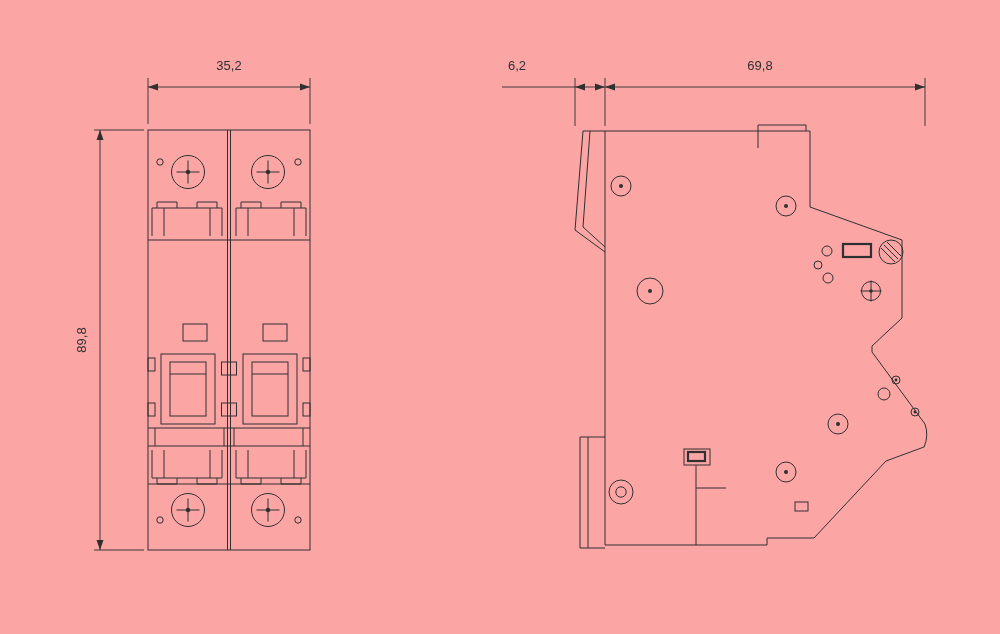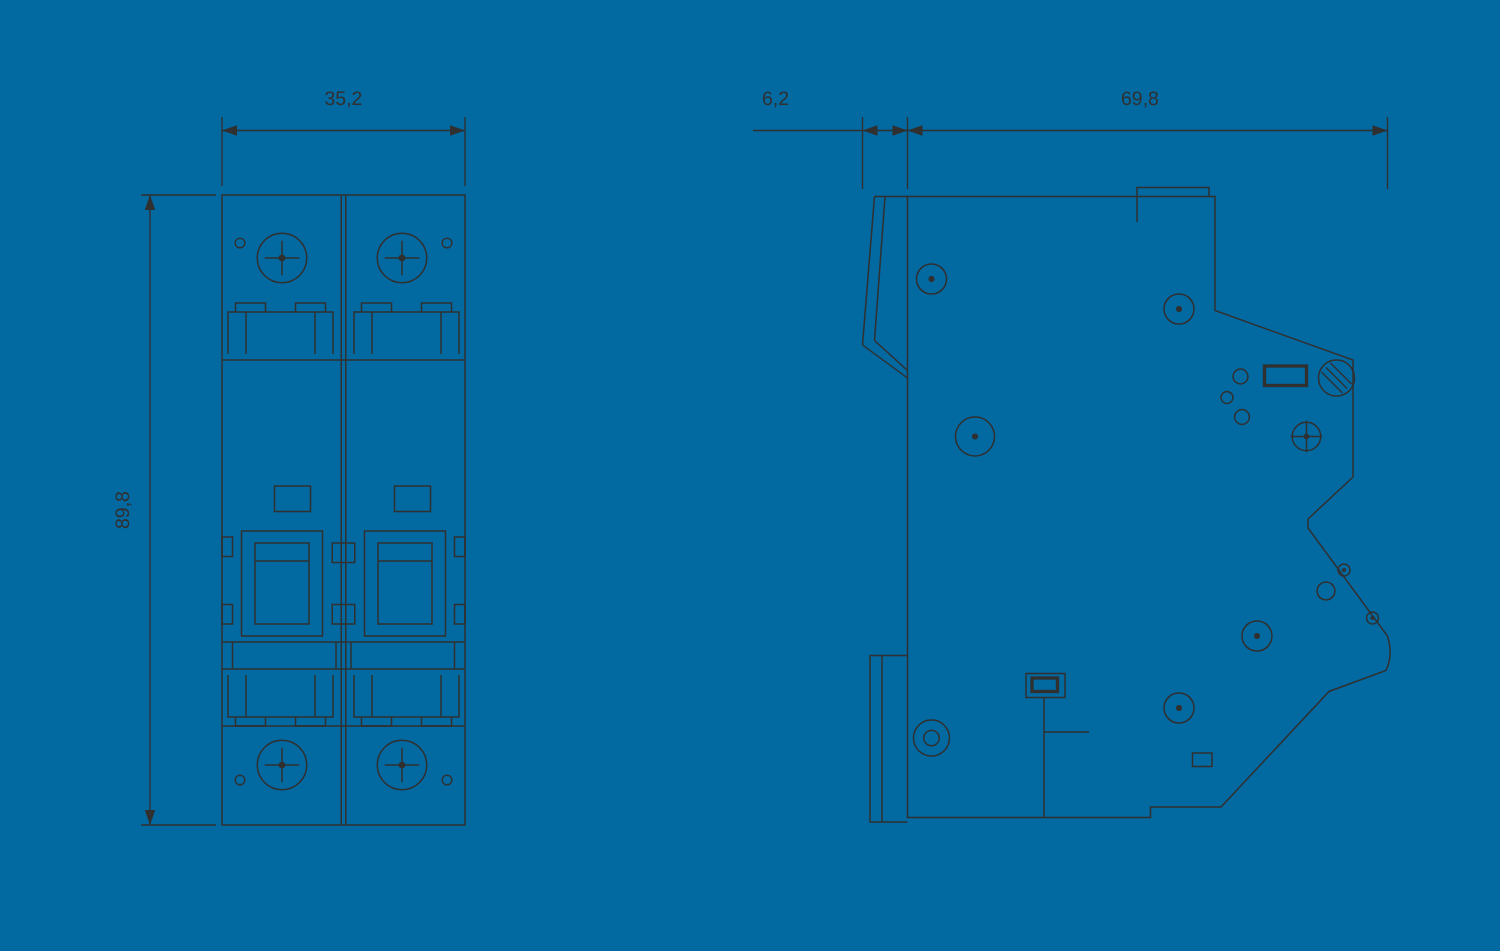--- a/index.html
+++ b/index.html
@@ -1,17 +1,17 @@
 <!DOCTYPE html>
 <html><head>
 <meta charset="utf-8">
 <style>
   html,body{margin:0;padding:0;background:#fff;}
   .canvas{
-    width:1000px;height:634px;background:#0369a1;position:relative;overflow:hidden;
+    width:1000px;height:634px;background:#fca5a5;position:relative;overflow:hidden;
     font-family:"Liberation Sans", sans-serif;
   }
   svg{display:block;}
   .ln{stroke:#303030;stroke-width:1;fill:none;}
   .bold{stroke:#303030;stroke-width:2.2;fill:none;}
   .dot{fill:#303030;stroke:none;}
   .arr{fill:#303030;stroke:none;}
   .dim{stroke:#303030;stroke-width:0.9;fill:none;}
   .lbl{font:13px "Liberation Sans", sans-serif;fill:#303030;stroke:none;}
 </style>

